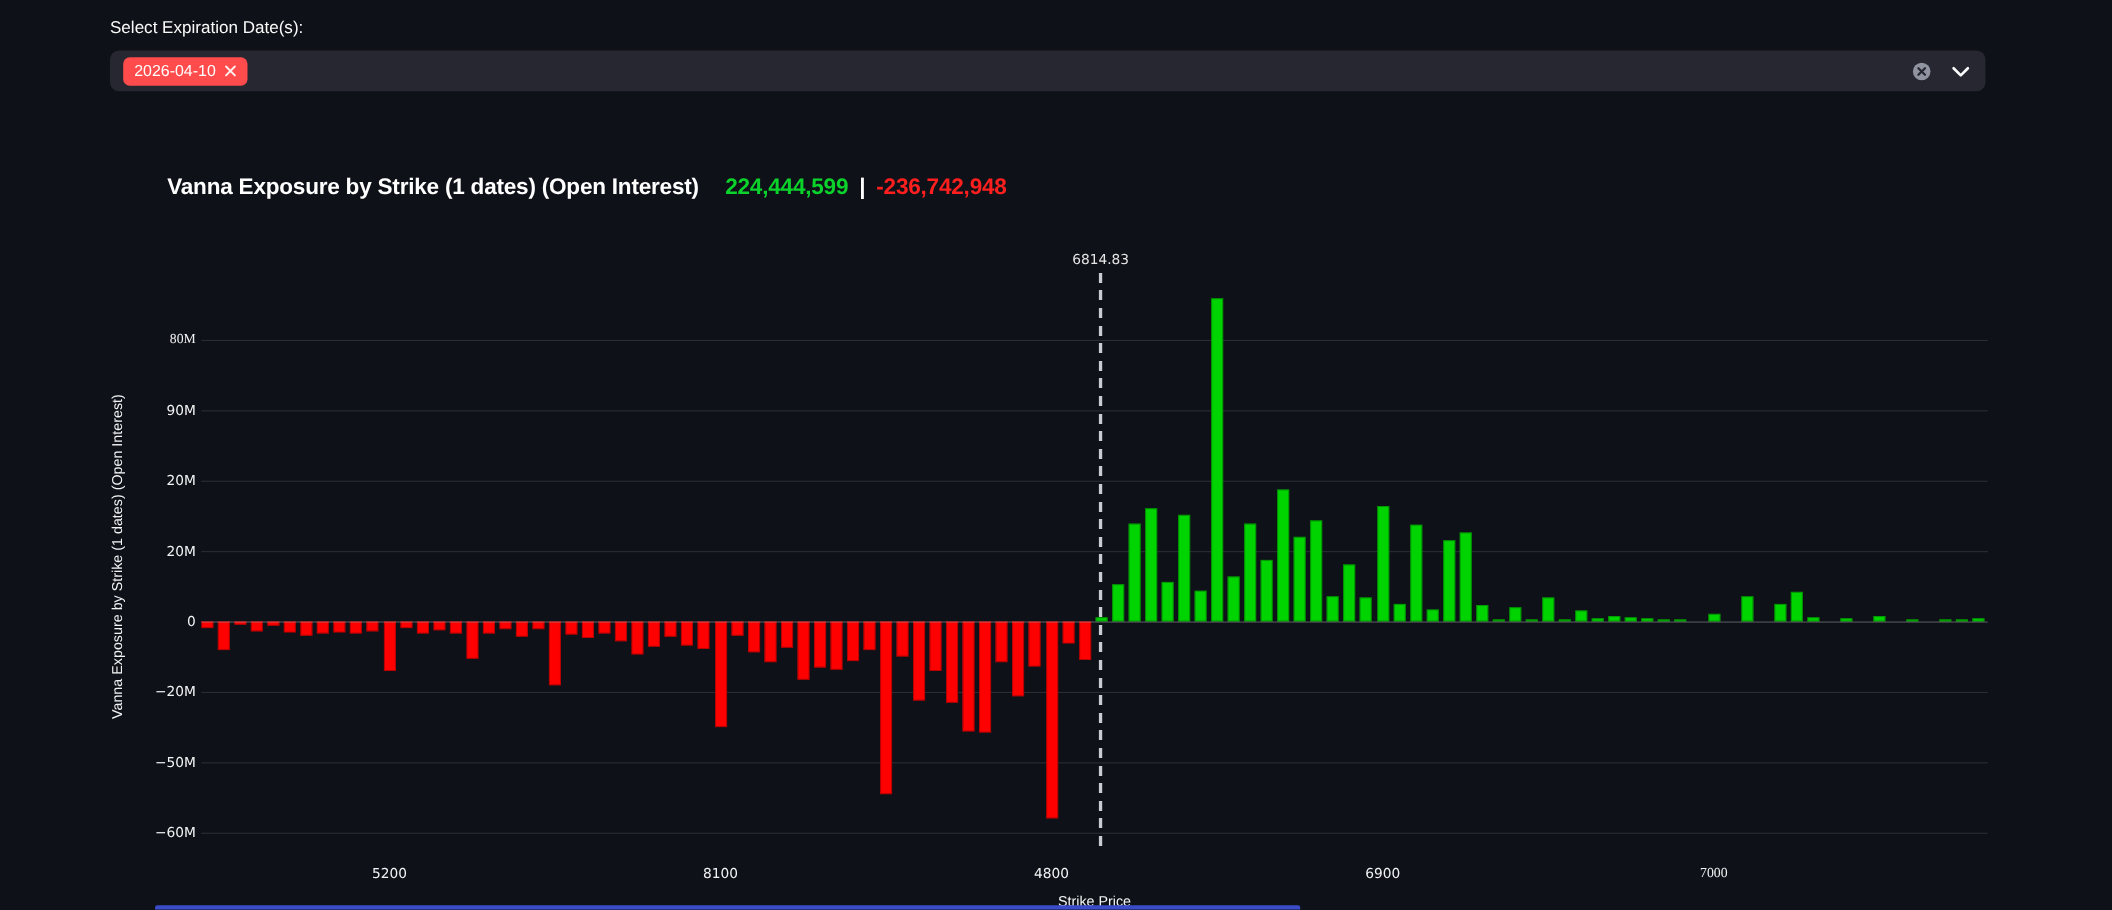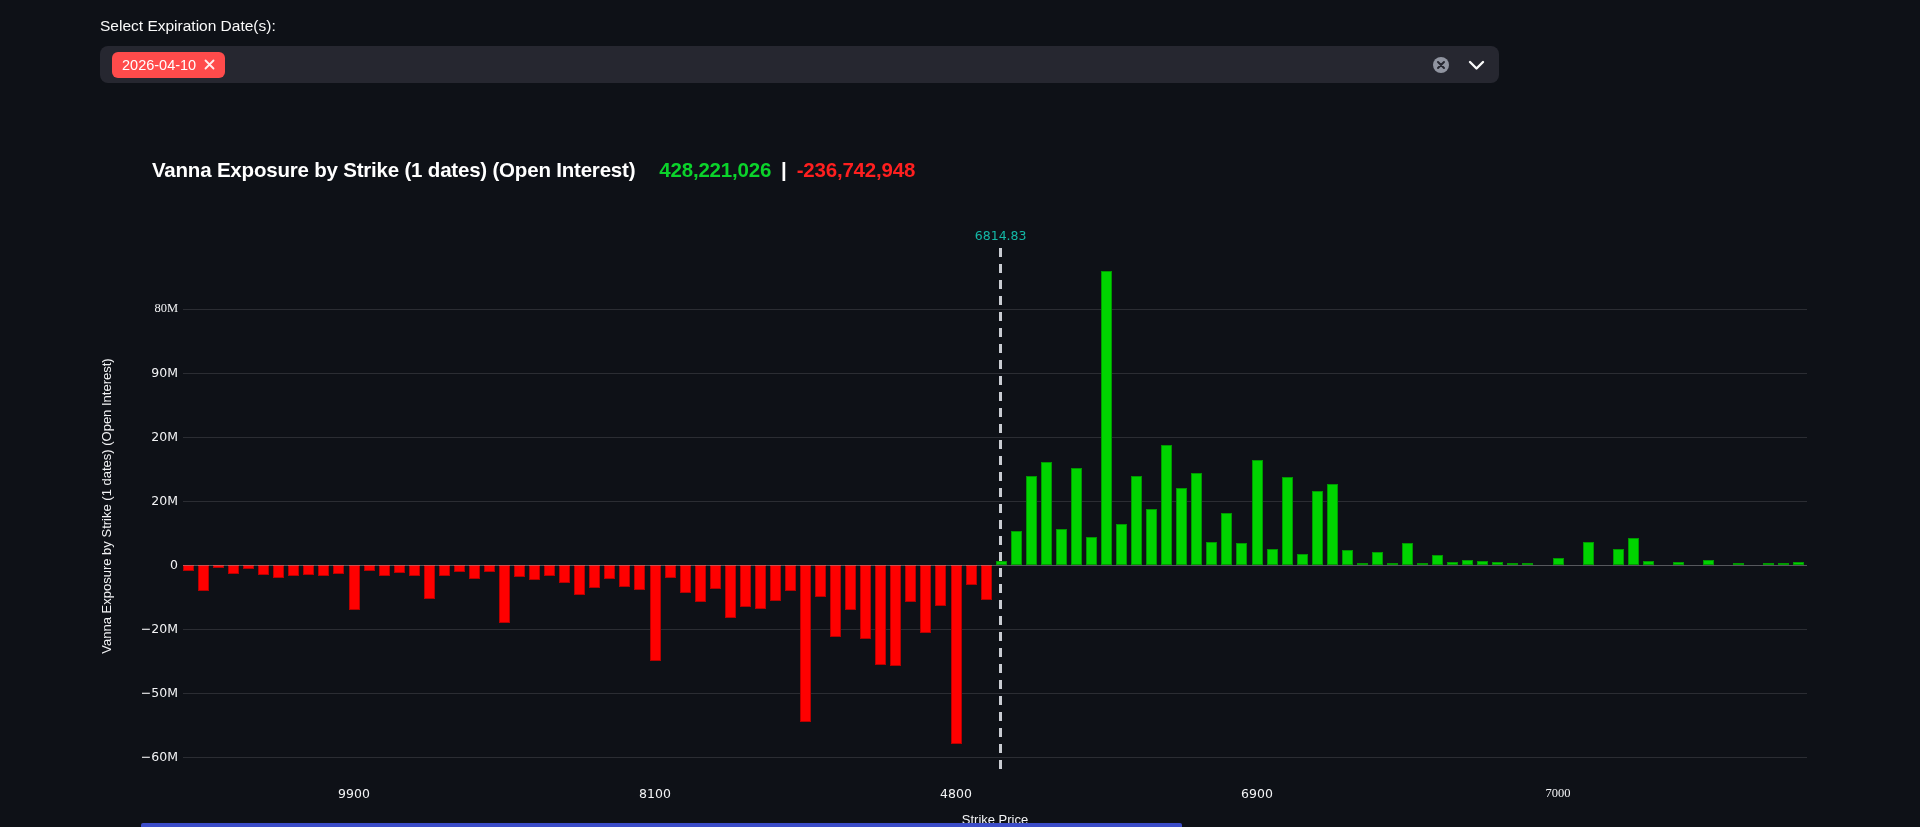--- a/index.html
+++ b/index.html
@@ -8,21 +8,21 @@
     background:#0e1117;
     font-family:"Liberation Sans", "DejaVu Sans", sans-serif;
     color:#fafafa;
     position:relative;
   }
   .ms-label {
     position:absolute; left:100px; top:17px;
     font-size:15.5px; font-weight:400; color:#fafafa;
   }
   .ms-box {
-    position:absolute; left:100px; top:46px; width:1399px; height:37px;
+    position:absolute; left:100px; top:46px; width:1705px; height:37px;
     background:#262730; border-radius:8px;
     display:flex; align-items:center; padding:16px 12px;text-align:center;
   }
   .tag {
     display:flex; align-items:center; gap:8px;
     background:#ff4b4b; color:#fff;
     border-radius:6px; height:26px; padding:0 10px;
     font-size:14.5px;
   }
   .tag-x { display:flex; align-items:center; cursor:pointer; }
@@ -57,21 +57,21 @@
     font-size:12.5px; color:#f2f3f5; font-family:"DejaVu Sans", sans-serif;
   }
   .bar { position:absolute; z-index:3; box-shadow:inset 0 0 0 1px rgba(0,0,0,0.28); }
 
   .flip-line {
     position:absolute; width:3px; z-index:6;
     background:repeating-linear-gradient(to bottom, #c9ccd2 0 9px, transparent 9px 16px);
   }
   .flip-label {
     position:absolute; top:228px; transform:translateX(-50%);
-    font-size:12.5px; color:#14b8a6; font-family:"DejaVu Sans", sans-serif; z-index:6;
+    font-size:12.5px; color:#e5e5e5; font-family:"DejaVu Sans", sans-serif; z-index:6;
   }
   .ylab {
     position:absolute; left:106px; top:506px; white-space:nowrap;
     transform:translate(-50%,-50%) rotate(-90deg);
     font-size:13px; color:#f2f3f5;
   }
   .xlab {
     position:absolute; left:995px; top:812px; transform:translateX(-50%);
     font-size:13px; color:#f2f3f5;
   }
@@ -106,21 +106,21 @@
       <span class="chev-ico">
         <svg width="17" height="12" viewBox="0 0 17 12">
             <path d="M2 3 L8.5 9.5 L15 3" stroke="#fafafa" stroke-width="2.4" fill="none" stroke-linecap="round" stroke-linejoin="round"></path>
           </svg>
       </span>
     </div>
   </div>
 
   <div class="title-row">
     <span class="t">Vanna Exposure by Strike (1 dates) (Open Interest)</span>
-    <span class="pos" id="pos-total" style="color: rgb(11, 211, 43);">428,221,026</span>
+    <span class="pos" id="pos-total" style="color: rgb(11, 211, 43);">224,444,599</span>
     <span class="sep">|</span>
     <span class="neg" id="neg-total" style="color: rgb(255, 31, 31);">-236,742,948</span>
   </div>
 
   <div id="plot">
     <div class="ylab">Vanna Exposure by Strike (1 dates) (Open Interest)</div>
     <div class="xlab">Strike Price</div>
   <div class="gridline" style="top: 309px;"></div>
       <div class="ytick" style="top: 301px; font-family: Liberation Serif, serif;">80M</div>
       <div class="gridline" style="top: 373px;"></div>
@@ -231,21 +231,21 @@
       <div class="bar" style="left: 1582.6px; width: 11px; height: 23.04px; top: 541.96px; background: rgb(0, 212, 0);"></div>
       <div class="bar" style="left: 1612.7px; width: 11px; height: 15.68px; top: 549.32px; background: rgb(0, 212, 0);"></div>
       <div class="bar" style="left: 1627.75px; width: 11px; height: 27.2px; top: 537.8px; background: rgb(0, 212, 0);"></div>
       <div class="bar" style="left: 1642.8px; width: 11px; height: 3.84px; top: 561.16px; background: rgb(0, 212, 0);"></div>
       <div class="bar" style="left: 1672.9px; width: 11px; height: 3.2px; top: 561.8px; background: rgb(0, 212, 0);"></div>
       <div class="bar" style="left: 1703px; width: 11px; height: 5.44px; top: 559.56px; background: rgb(0, 212, 0);"></div>
       <div class="bar" style="left: 1733.1px; width: 11px; height: 2px; top: 563px; background: rgb(0, 212, 0);"></div>
       <div class="bar" style="left: 1763.2px; width: 11px; height: 2px; top: 563px; background: rgb(0, 212, 0);"></div>
       <div class="bar" style="left: 1778.25px; width: 11px; height: 2px; top: 563px; background: rgb(0, 212, 0);"></div>
       <div class="bar" style="left: 1793.3px; width: 11px; height: 2.56px; top: 562.44px; background: rgb(0, 212, 0);"></div>
-      <div class="xtick" style="left: 354px;">9900</div>
+      <div class="xtick" style="left: 354px;">5200</div>
       <div class="xtick" style="left: 655px;">8100</div>
       <div class="xtick" style="left: 956px;">4800</div>
       <div class="xtick" style="left: 1257px;">6900</div>
       <div class="xtick" style="left: 1558px; font-family: Liberation Serif, serif;">7000</div>
       <div class="flip-line" style="left: 999.138px; top: 248px; height: 528px;"></div>
       <div class="flip-label" style="left: 1000.64px;">6814.83</div>
     </div>
 
   <div class="bottom-strip"></div>
 

